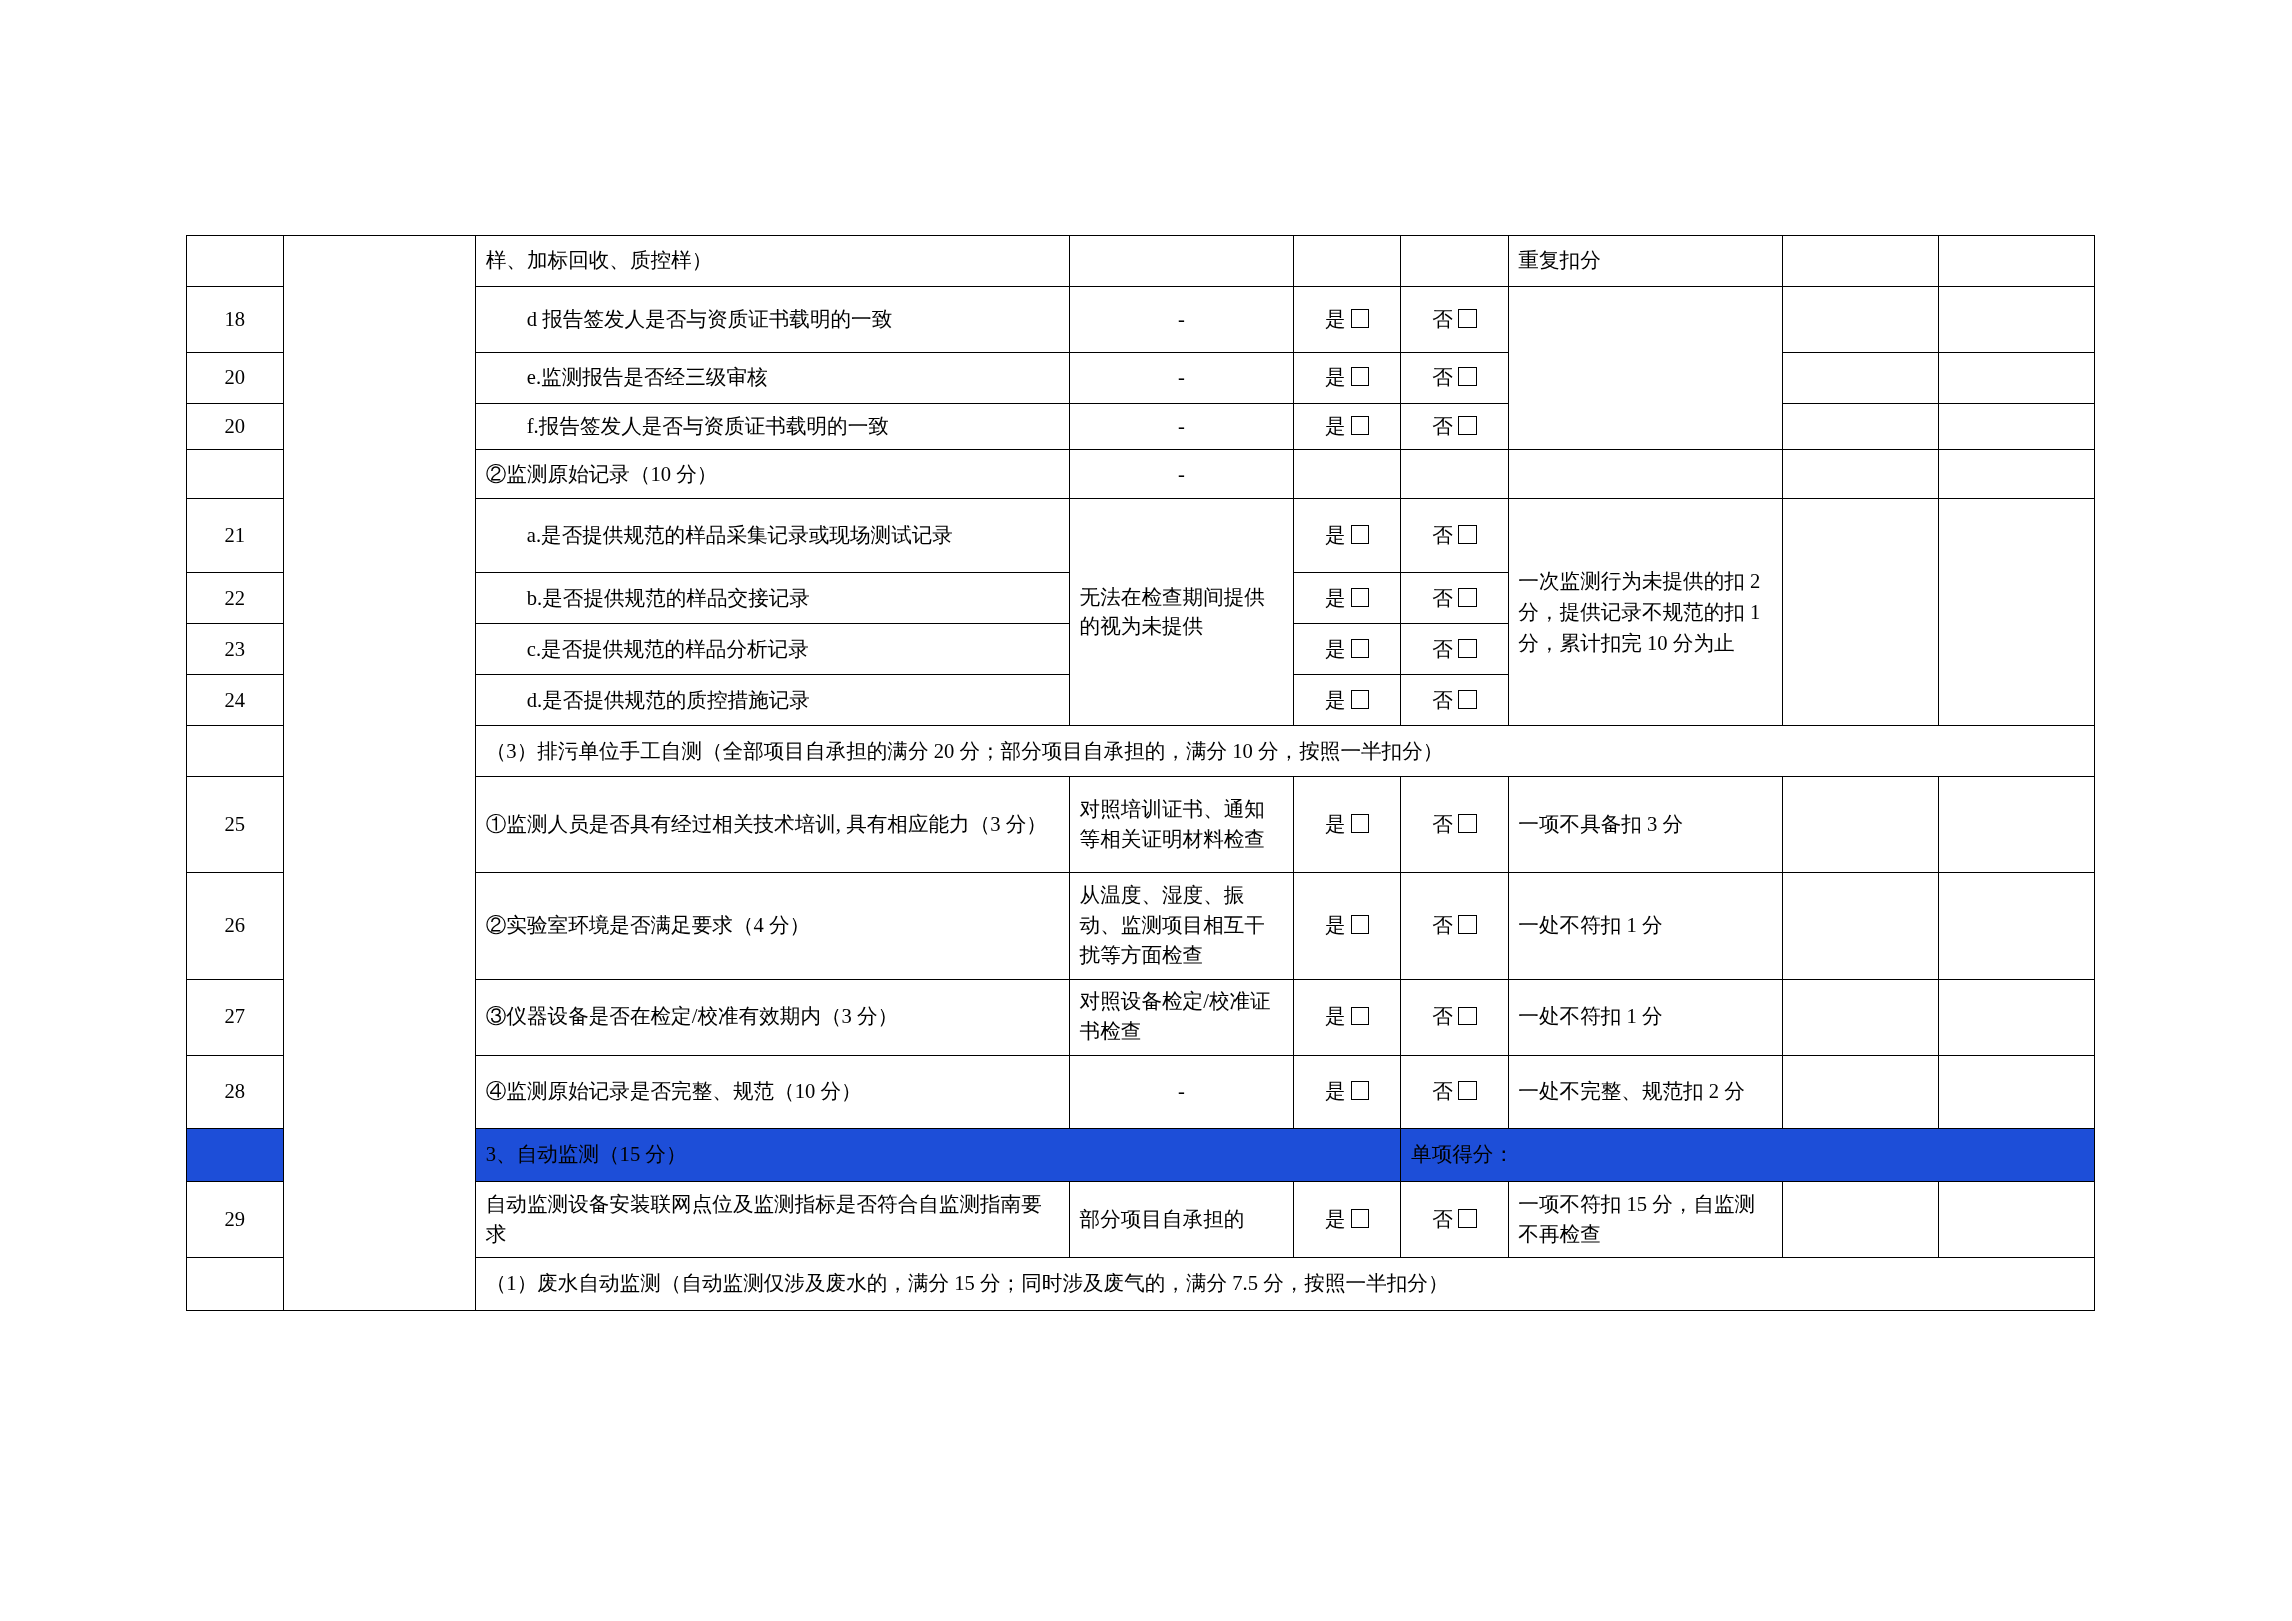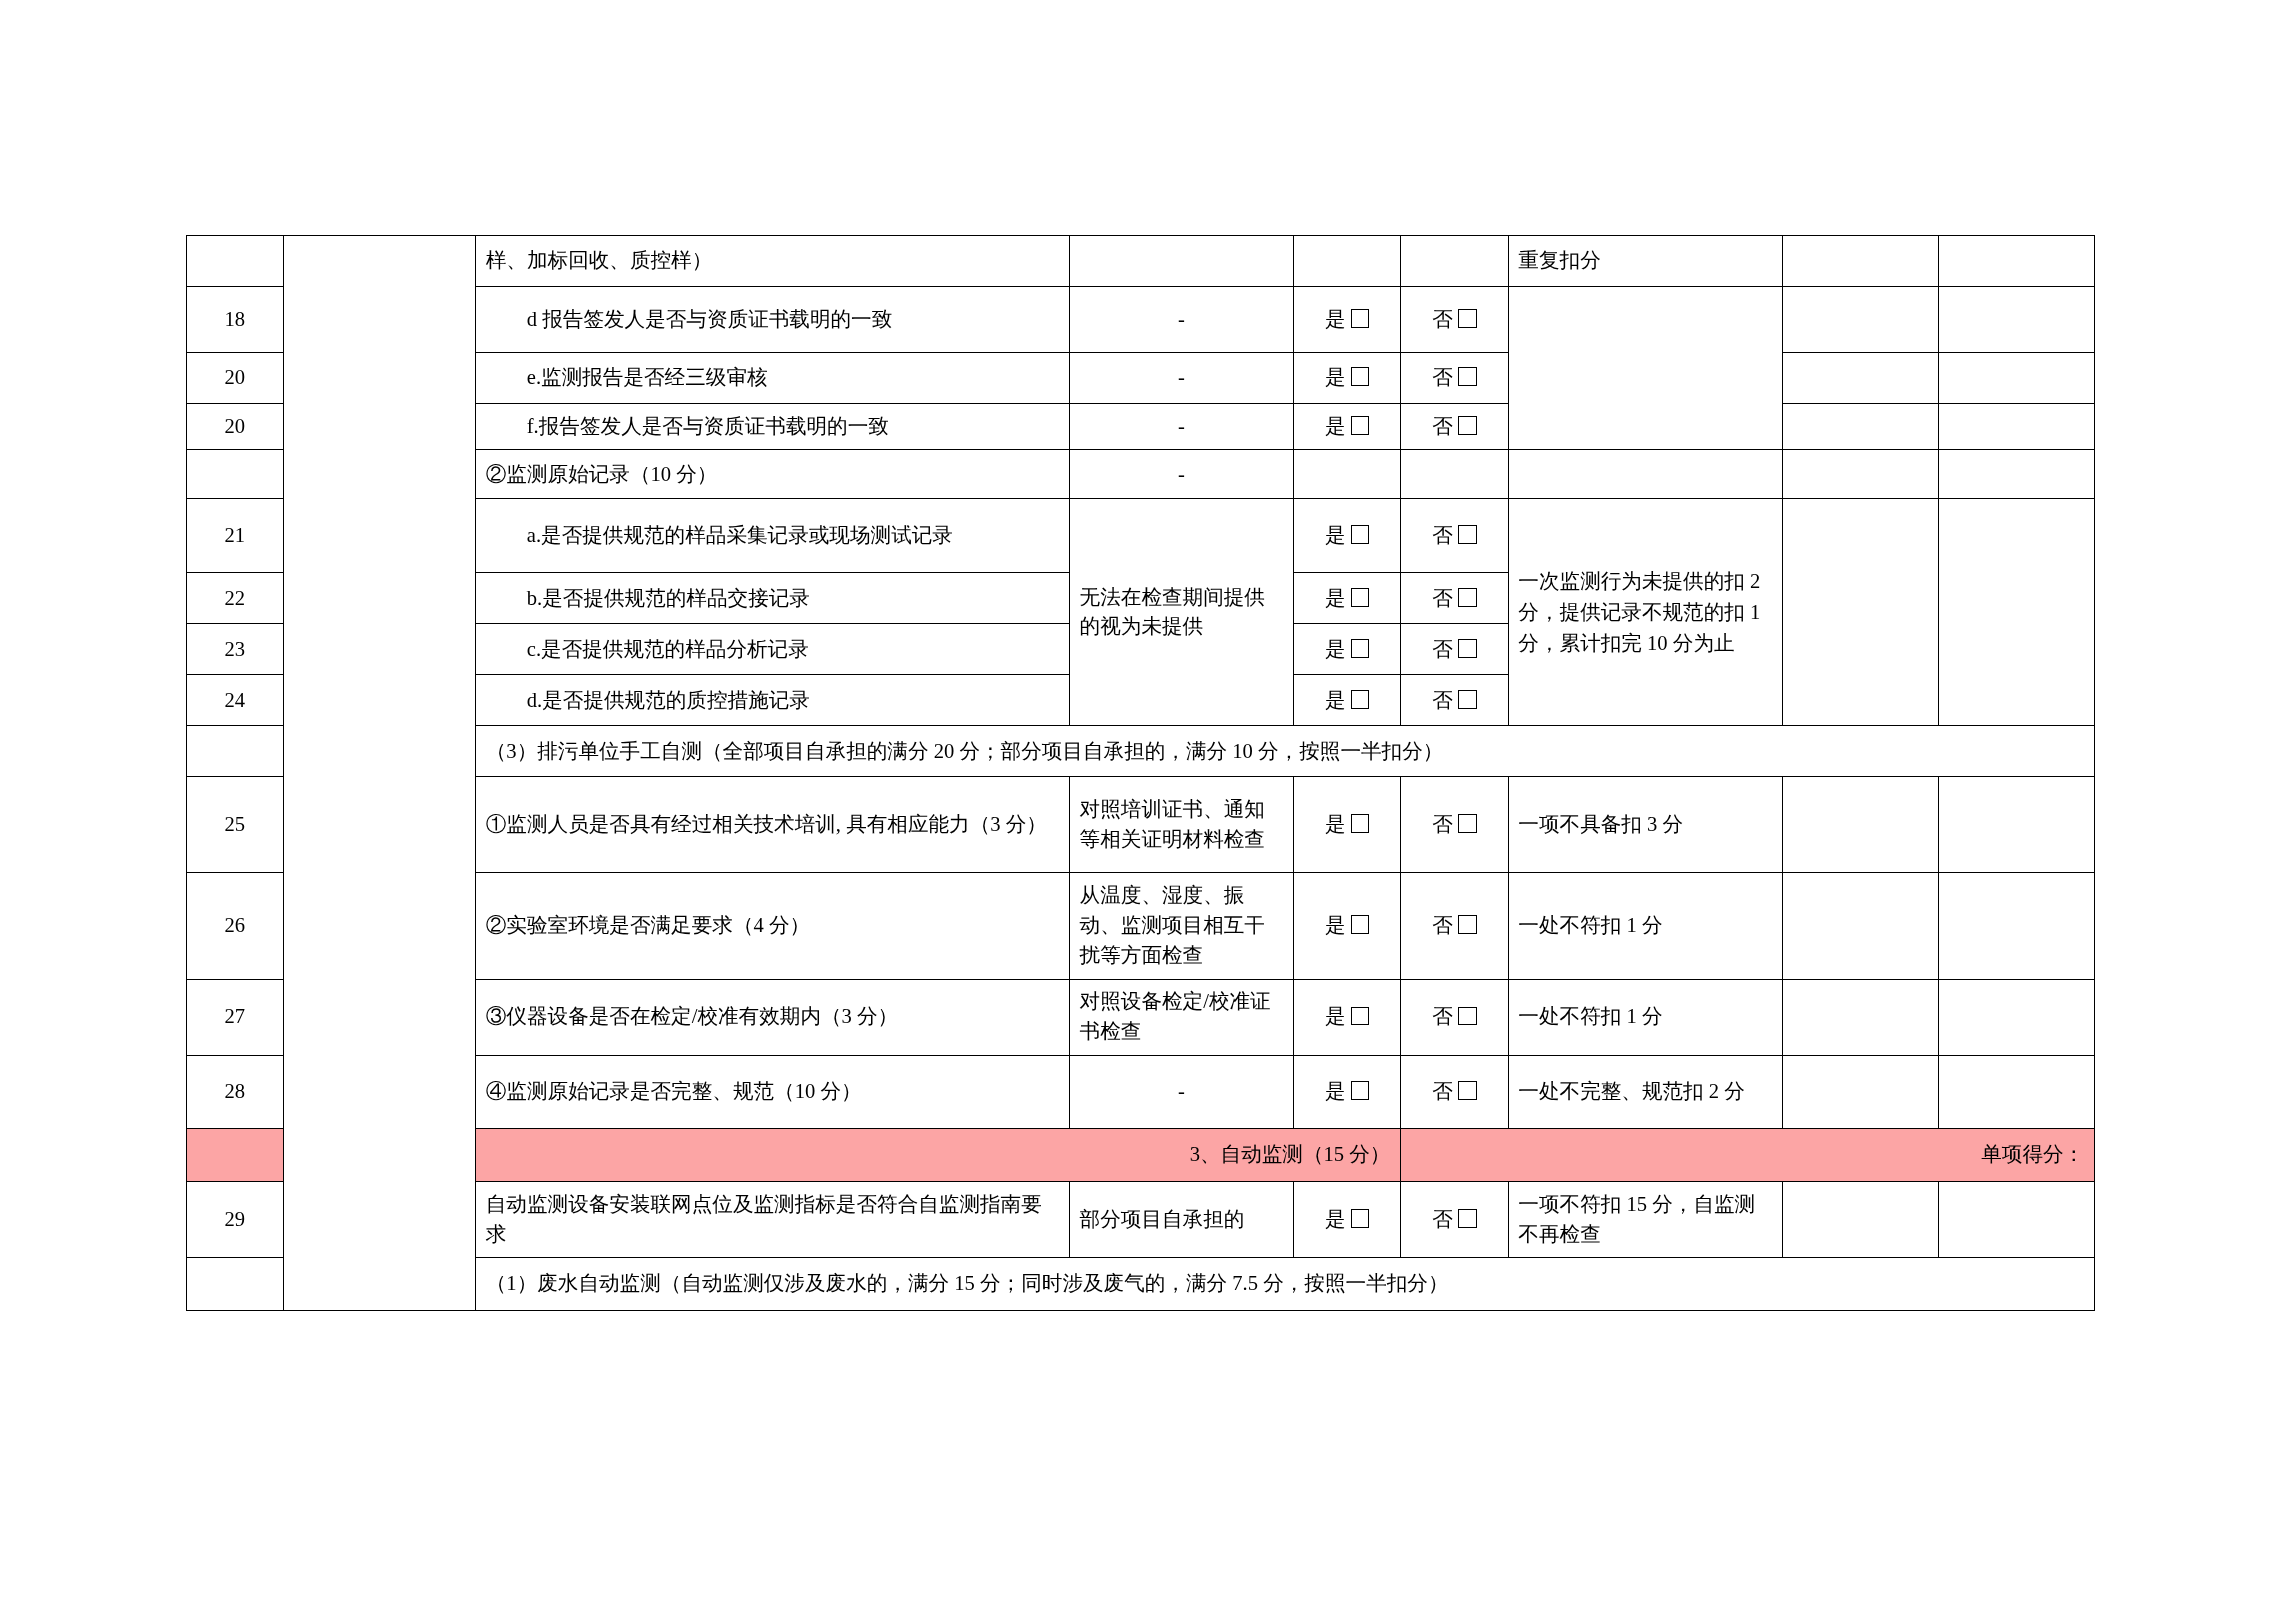--- a/index.html
+++ b/index.html
@@ -41,21 +41,21 @@
   col.c-method  { width: 211px; }
   col.c-yes     { width: 101px; }
   col.c-no2     { width: 101px; }
   col.c-score   { width: 258px; }
   col.c-blank1  { width: 147px; }
   col.c-blank2  { width: 147px; }
 
   .ctr { text-align: center; }
   .lft { text-align: left; }
   .indent { text-indent: 41px; }
-  .shade { background: #fca5a5; text-align: right; }
+  .shade { background: #1d4ed8; }
   .mid { vertical-align: middle; }
   .pad-l { padding-left: 15.7px; }
 
   .choice {
     display: inline-block;
     white-space: nowrap;
   }
   .box {
     display: inline-block;
     width: 16.7px;

